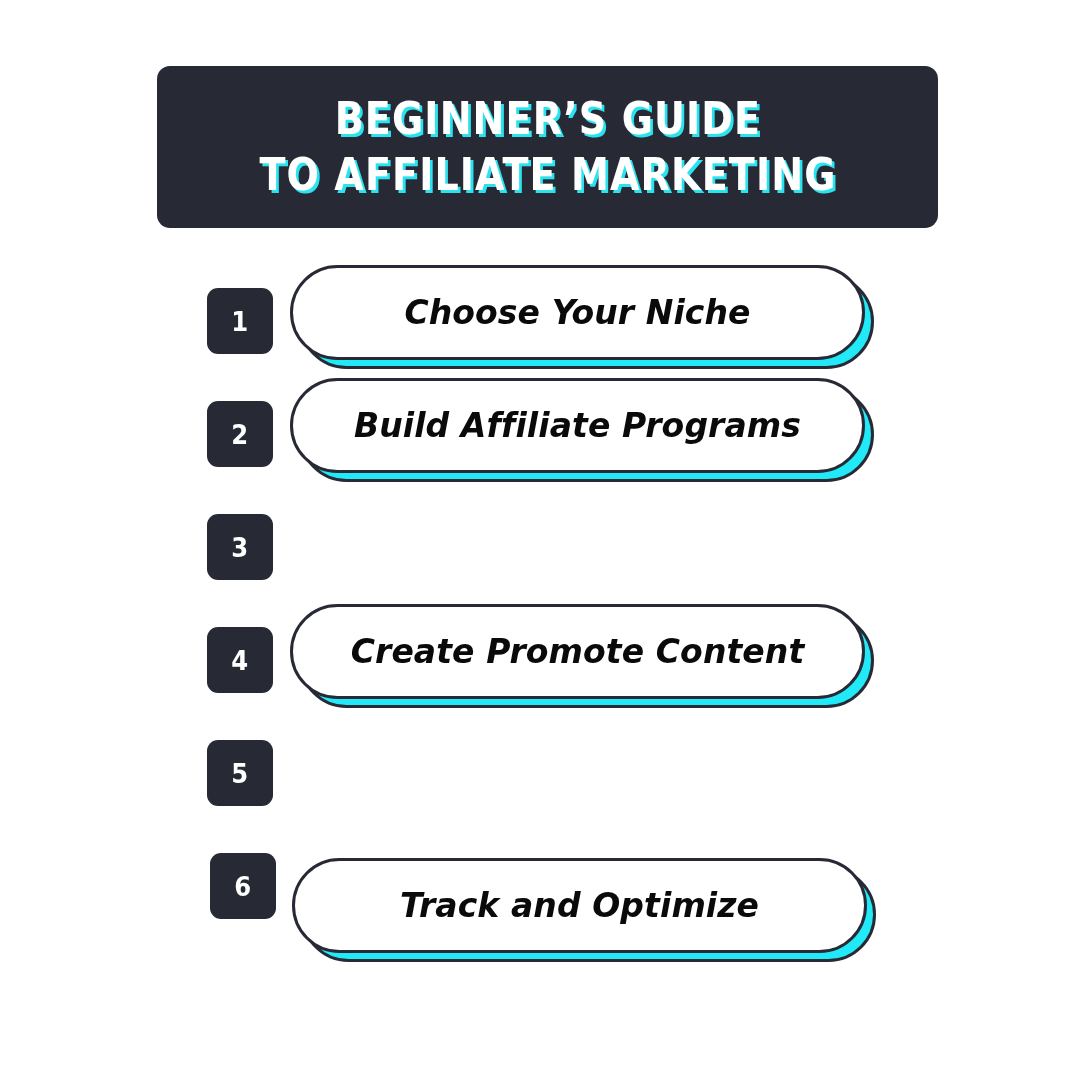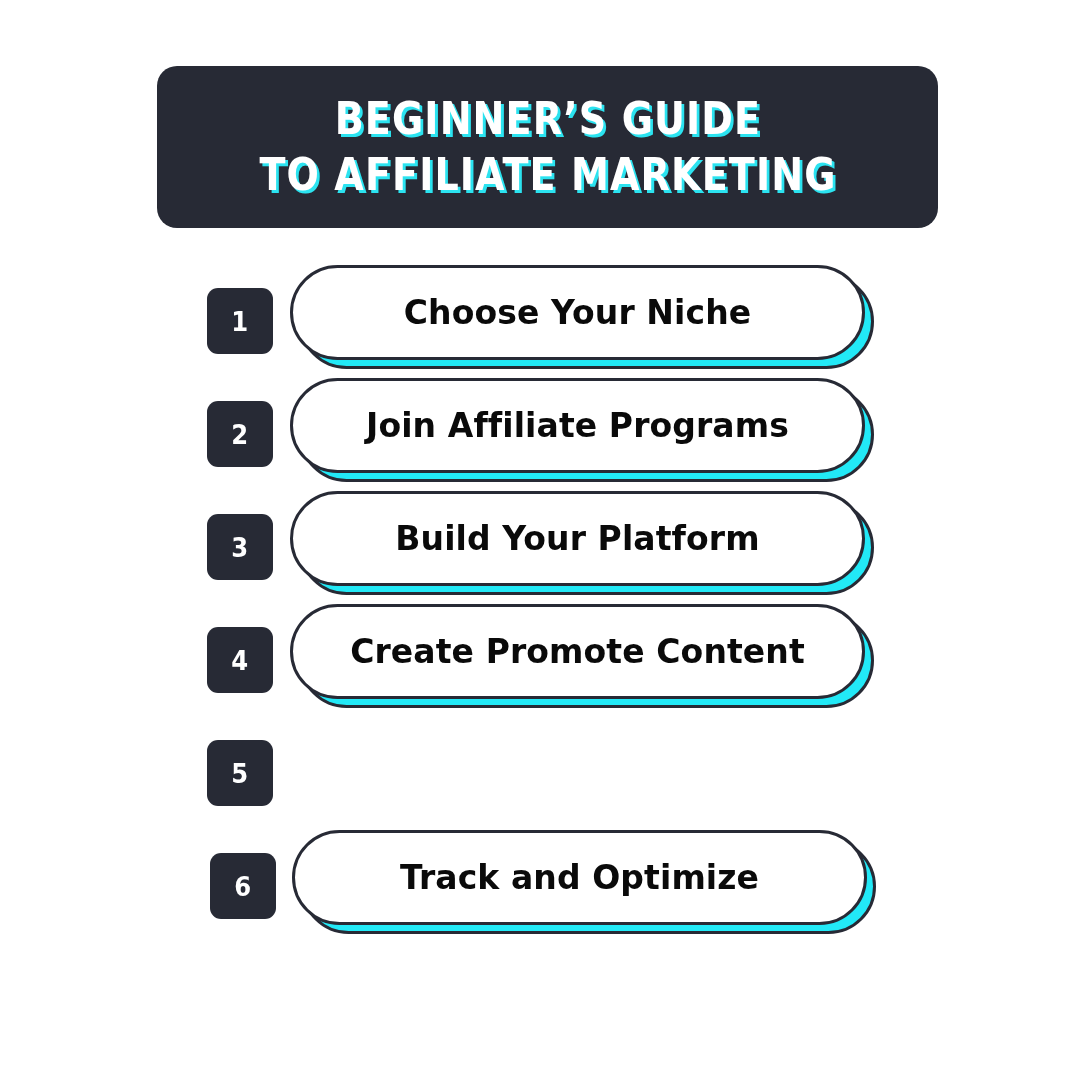--- a/index.html
+++ b/index.html
@@ -22,21 +22,21 @@
   }
 
   
   .header-panel {
     position: absolute;
     left: 157px;
     top: 66px;
     width: 781px;
     height: 162px;
     background: #272A35;
-    border-radius: 20px;
+    border-radius: 13px;
     display: flex;
     flex-direction: column;
     align-items: center;
     justify-content: center;
   }
   .header-title {
     text-align: center;
     color: #FFFFFF;
     font-family: "DejaVu Sans Condensed", "Liberation Sans Narrow", "Liberation Sans", sans-serif;
     font-weight: bold;
@@ -80,20 +80,21 @@
     font-size: 27px;
     letter-spacing: 0.5px;
   }
 
   .card-wrap {
     position: relative;
     margin-left: 17px;
     flex: 0 0 auto;
     width: 575px;
     height: 105px;
+    font-style: italic;
   }
   
   .card-shadow {
     position: absolute;
     left: 9px;
     top: 9px;
     width: 575px;
     height: 95px;
     background: #22E9F7;
     border: 3px solid #272A35;
@@ -118,21 +119,21 @@
     color: #0A0A0A;
     font-family: "DejaVu Sans", "Liberation Sans", sans-serif;
     font-weight: bold;
     font-size: 33px;
     letter-spacing: 0.1px;
     white-space: nowrap;
   }
 
   
   .step-row.shift-right .badge { margin-left: 210px; }
-  .step-row.shift-right .card-wrap { margin-left: 16px; }
+  .step-row.shift-right .card-wrap { margin-left: 16px; margin-top: 28px; }
 </style>
 </head>
 <body>
 
 <div class="poster">
 
   <div class="header-panel">
     <div class="header-title">BEGINNER’S GUIDE
 TO AFFILIATE MARKETING</div>
   </div>
@@ -151,34 +152,28 @@
       </div>
     </div>
 
     <div class="step-row">
       <div class="badge">
         <span>2</span>
       </div>
       <div class="card-wrap">
         <div class="card-shadow"></div>
         <div class="card">
-          <span class="card-label">Join Affiliate Programs</span>
+          <span class="card-label">Build Affiliate Programs</span>
         </div>
       </div>
     </div>
 
     <div class="step-row">
       <div class="badge">
         <span>3</span>
-      </div>
-      <div class="card-wrap">
-        <div class="card-shadow"></div>
-        <div class="card">
-          <span class="card-label">Build Your Platform</span>
-        </div>
       </div>
     </div>
 
     <div class="step-row">
       <div class="badge">
         <span>4</span>
       </div>
       <div class="card-wrap">
         <div class="card-shadow"></div>
         <div class="card">

